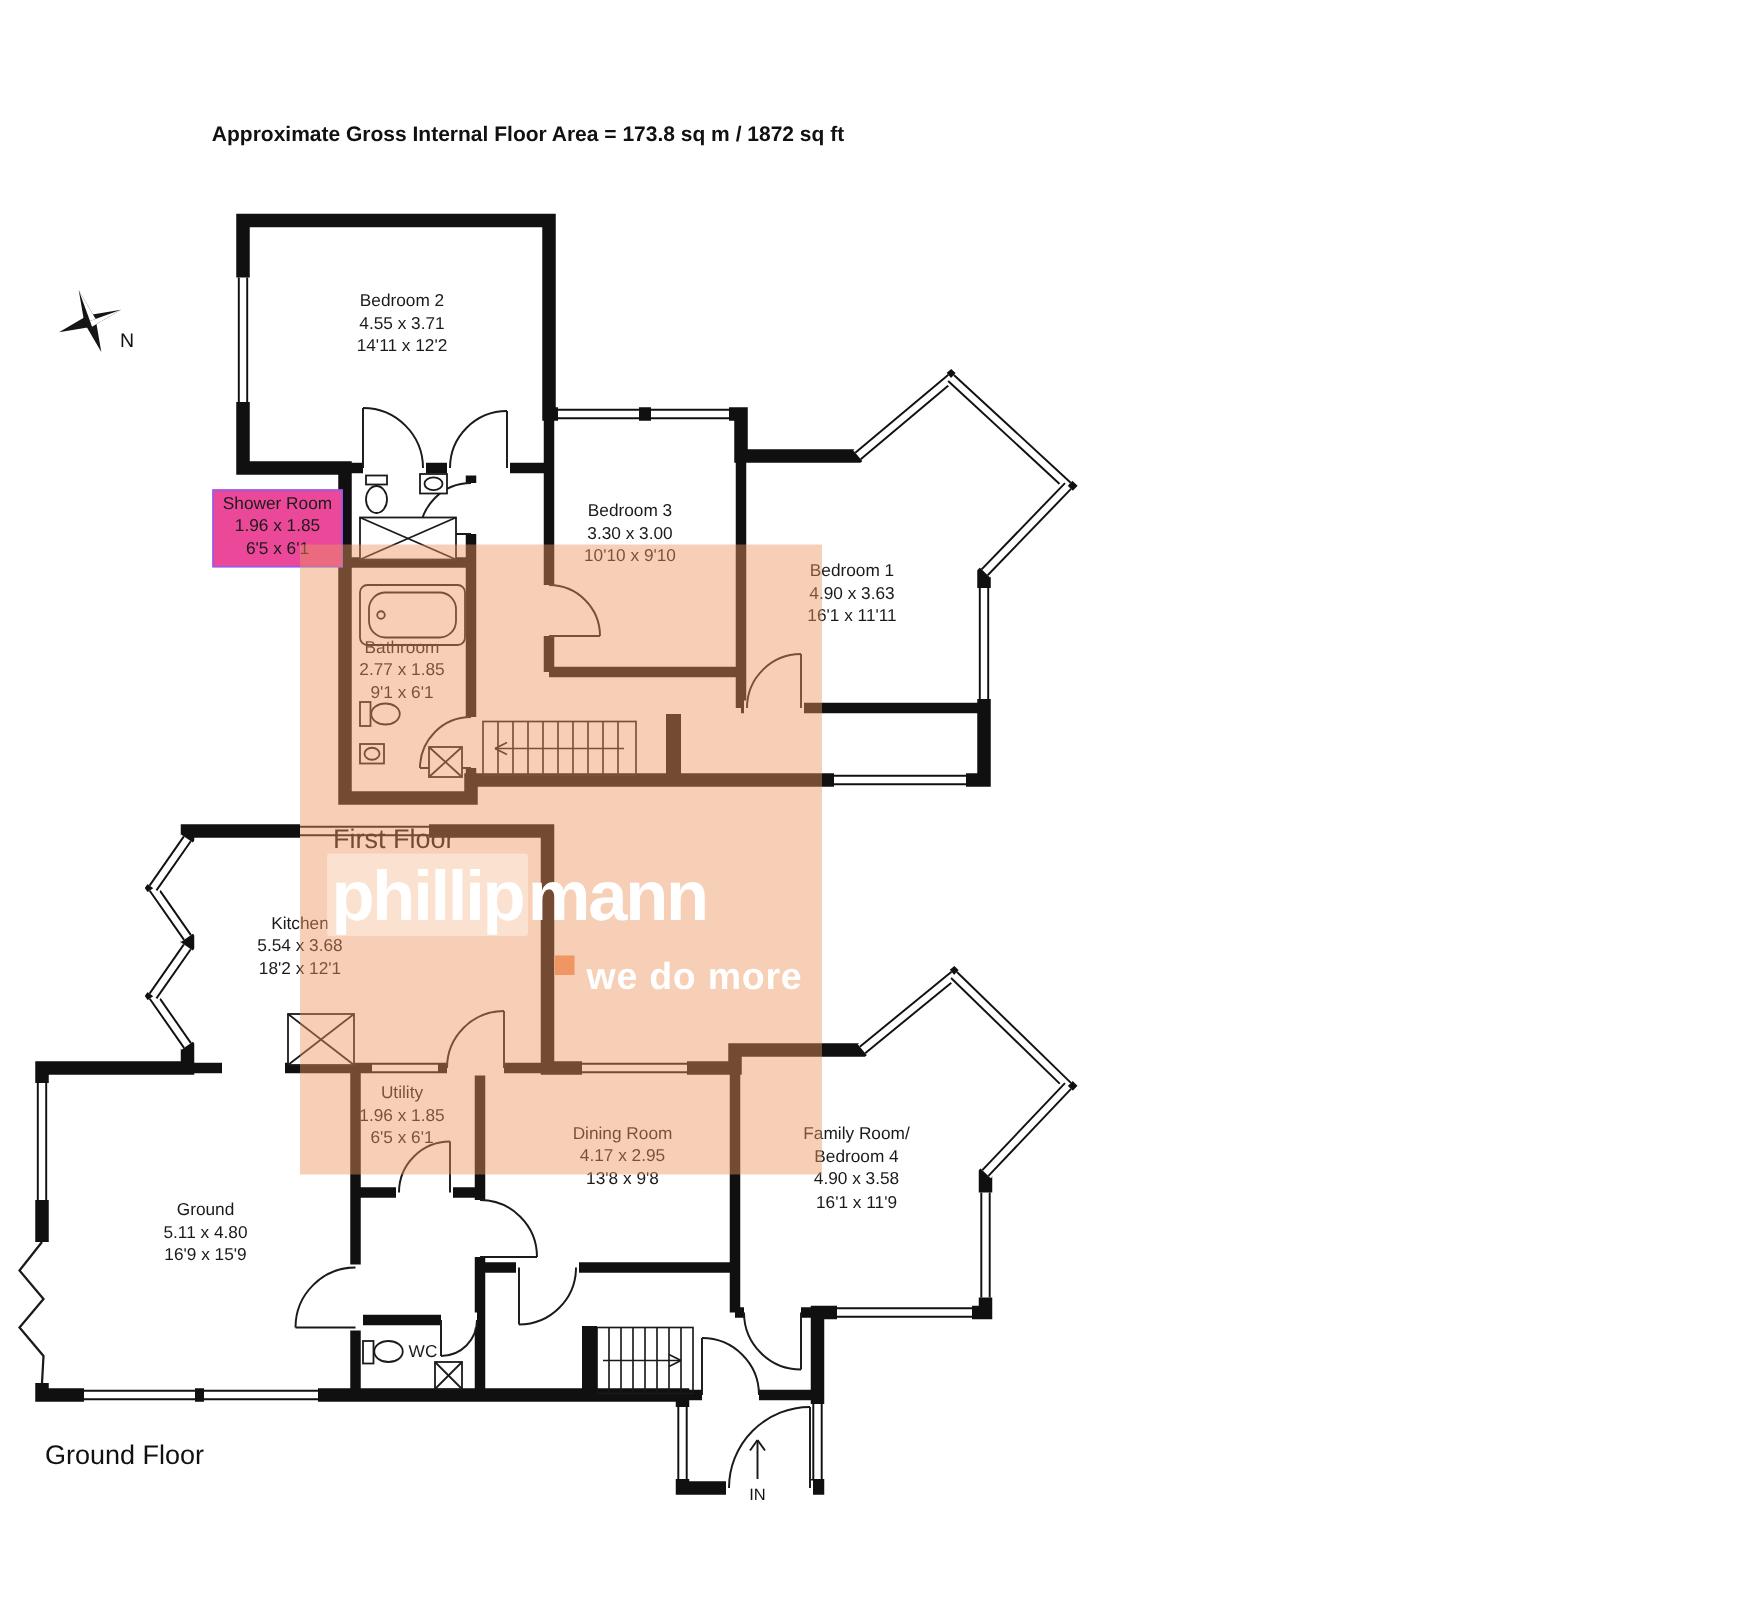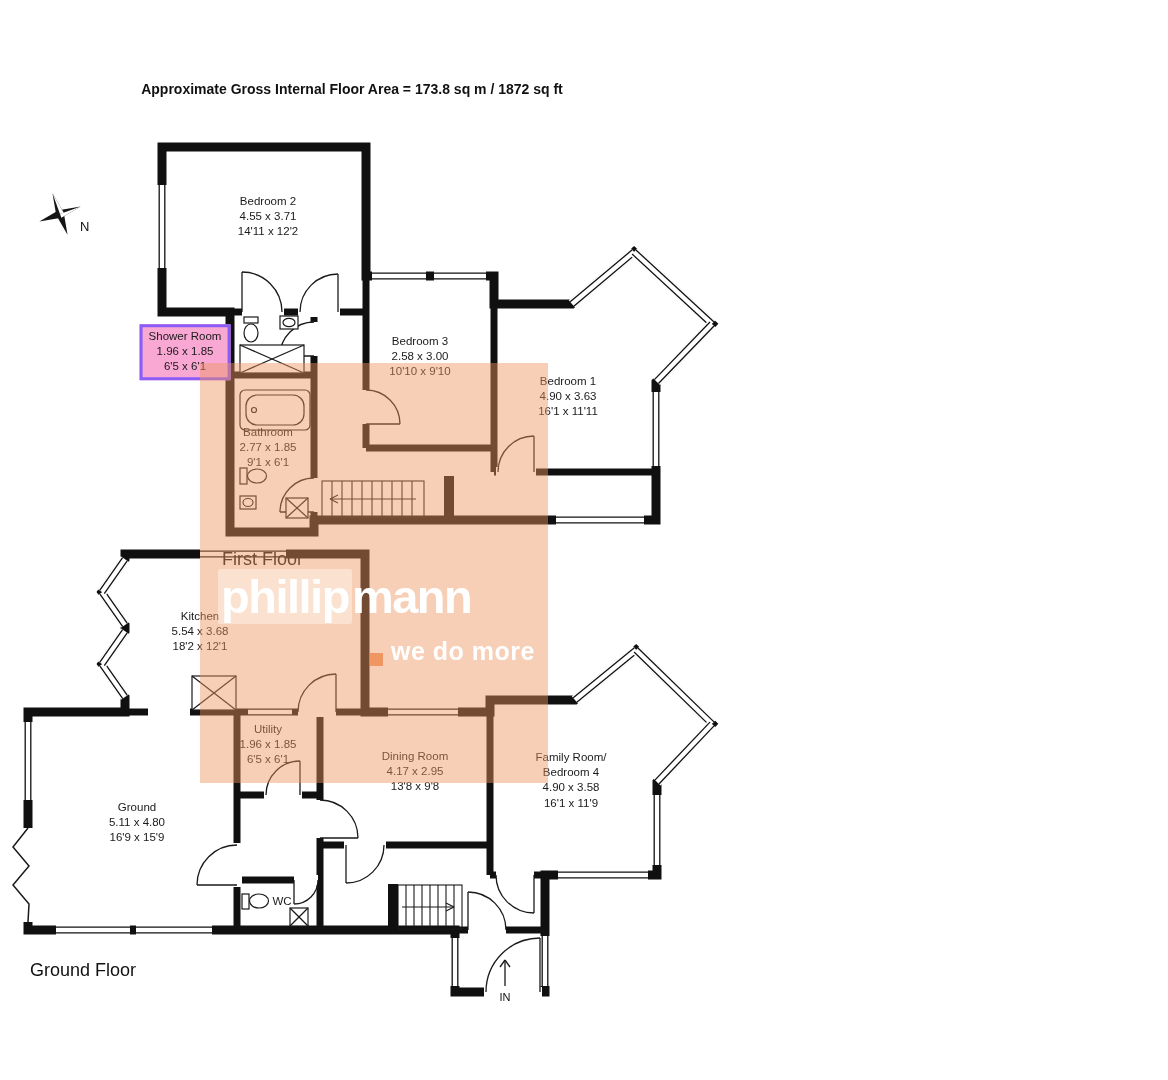--- a/index.html
+++ b/index.html
@@ -6,30 +6,30 @@
 body{margin:0;background:#fff;font-family:"Liberation Sans",sans-serif}
 .page{position:relative;width:1168px;height:1080px;background:#fff;overflow:hidden}
 .plan{position:absolute;left:0;top:0;z-index:1}
 .txt{position:absolute;color:#111}
 .title{left:370px;top:44px;transform:translateX(-50%);font-size:27px;letter-spacing:.2px;white-space:nowrap;z-index:3;color:#0f0f0f}
 .subtitle{left:352px;top:81px;transform:translateX(-50%);font-size:14px;font-weight:bold;white-space:nowrap;z-index:3}
 .floor-label{font-size:18px;z-index:2;white-space:nowrap}
 .room-label{position:absolute;transform:translate(-50%,-50%);text-align:center;font-size:11.5px;line-height:1.32;color:#1a1a1a;z-index:2;white-space:nowrap}
 .room-label .rname{white-space:pre-line;display:block}
 .room-label .rdim{display:block}
-.boxed{background:#f9a8d4;border:3px solid #8b5cf6;padding:2px 6px}
+.boxed{background:#ec4899;border:1px solid #8b5cf6;padding:2px 6px}
 .compass{position:absolute;left:36px;top:190px;z-index:2}
 .north{left:80px;top:219px;font-size:13px;z-index:2}
 .in-label{left:505px;top:991px;transform:translateX(-50%);font-size:11px;z-index:2}
 .footer{left:368px;top:1018px;transform:translateX(-50%);font-size:13.5px;z-index:3;white-space:nowrap}
 .watermark{position:absolute;left:200px;top:363px;width:348px;height:420px;background:rgba(238,148,95,0.45);z-index:6}
 .wm-brand{position:absolute;left:18px;top:210px;font-size:47px;font-weight:bold;letter-spacing:-1.5px;line-height:1}
 .wm-light{color:#fff;background:rgba(255,246,240,0.45);padding:1px 3px;border-radius:2px}
 .wm-bold{color:#fff}
-.wm-tagline-row{position:absolute;left:170px;top:274px;display:flex;align-items:flex-end;gap:8px}
+.wm-tagline-row{position:absolute;left:170px;top:274px;display:flex;align-items:flex-start;gap:8px}
 .wm-sq{width:13px;height:13px;background:rgba(237,140,85,0.85)}
 .wm-tagline{color:#fff;font-size:25px;font-weight:bold;letter-spacing:.5px}
 </style>
 </head>
 <body>
 
 <div class="page">
 
 <svg class="plan" width="1168" height="1080" viewBox="0 0 1168 1080">
 
@@ -344,21 +344,21 @@
   <span class="rdim">4.55 x 3.71</span>
   <span class="rdim">14'11 x 12'2</span>
 </div>
 <div class="room-label boxed" style="left:185px;top:352px">
   <span class="rname">Shower Room</span>
   <span class="rdim">1.96 x 1.85</span>
   <span class="rdim">6'5 x 6'1</span>
 </div>
 <div class="room-label" style="left:420px;top:357px">
   <span class="rname">Bedroom 3</span>
-  <span class="rdim">2.58 x 3.00</span>
+  <span class="rdim">3.30 x 3.00</span>
   <span class="rdim">10'10 x 9'10</span>
 </div>
 <div class="room-label" style="left:568px;top:397px">
   <span class="rname">Bedroom 1</span>
   <span class="rdim">4.90 x 3.63</span>
   <span class="rdim">16'1 x 11'11</span>
 </div>
 <div class="room-label" style="left:268px;top:448px">
   <span class="rname">Bathroom</span>
   <span class="rdim">2.77 x 1.85</span>

